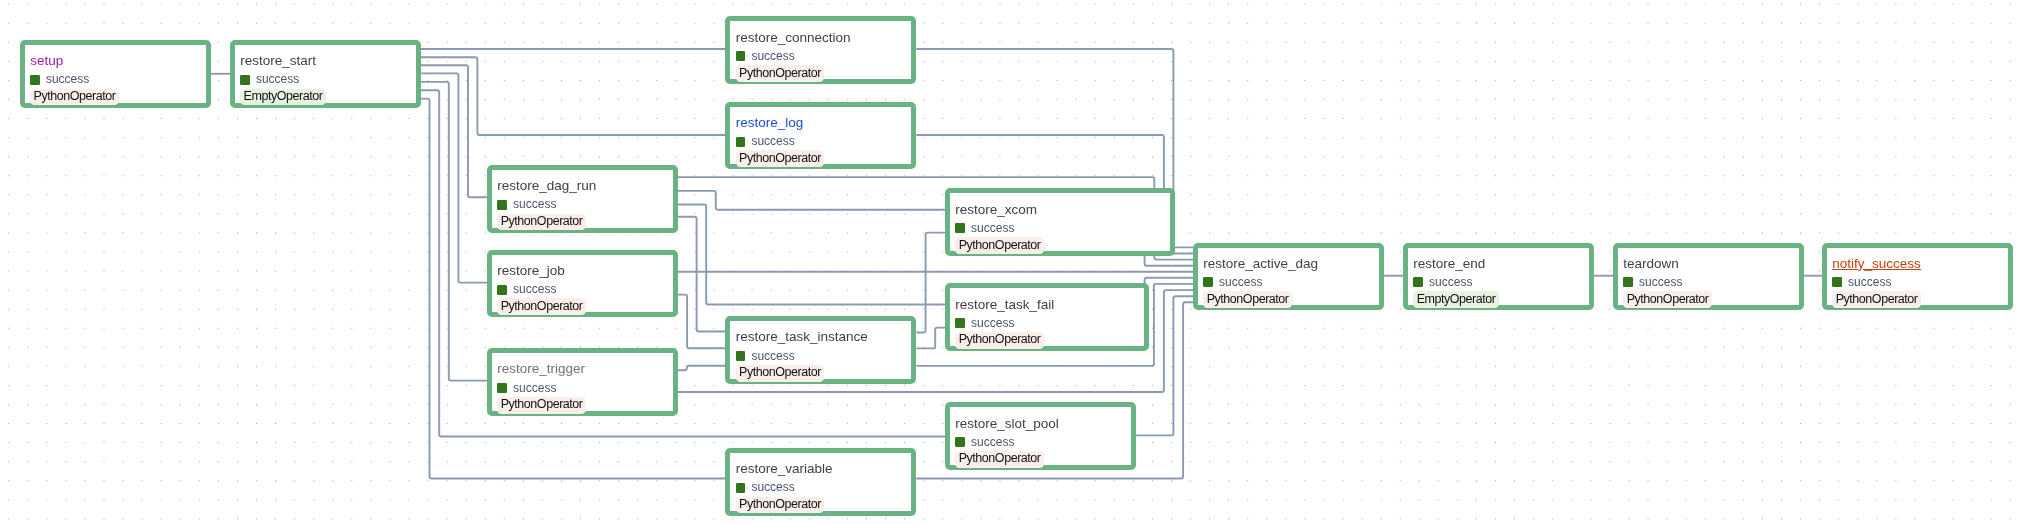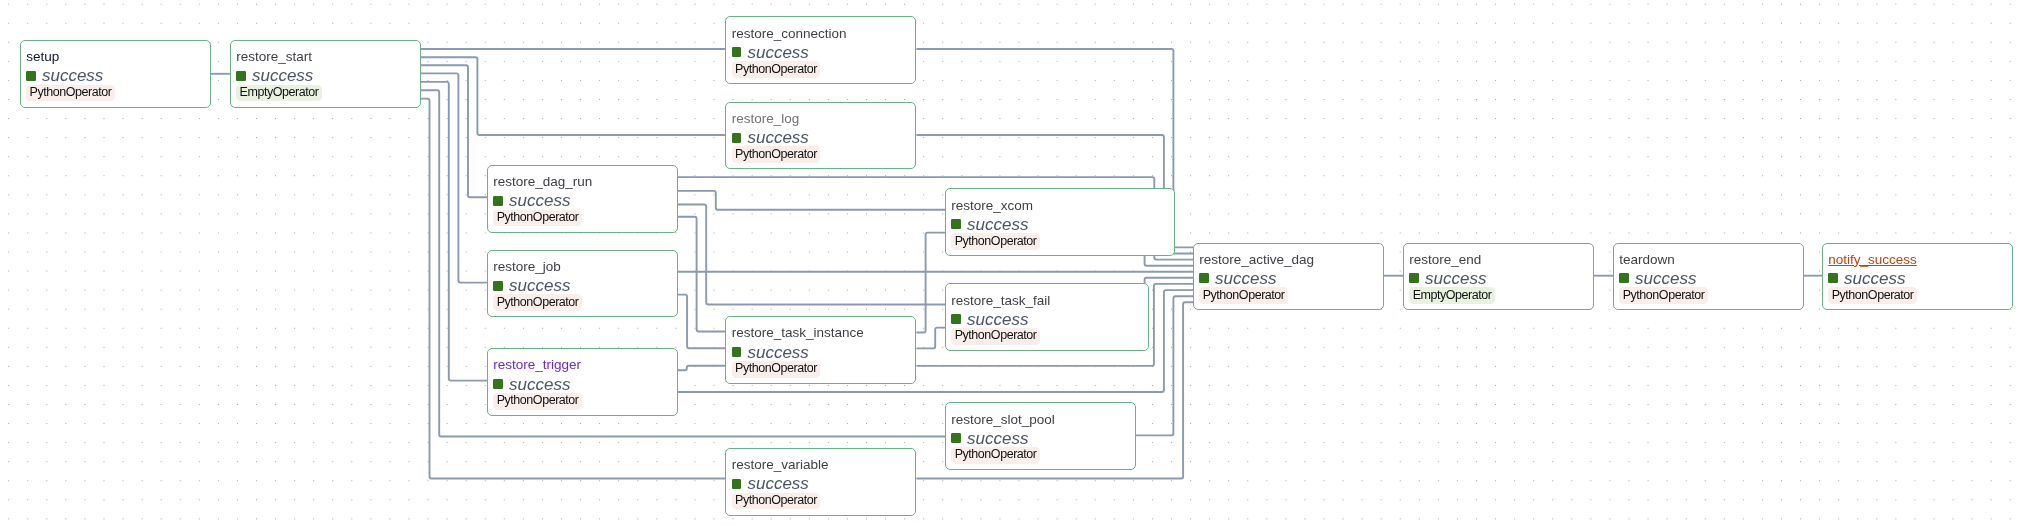--- a/index.html
+++ b/index.html
@@ -10,26 +10,26 @@
     -webkit-font-smoothing:antialiased;
   }
   #canvas{position:relative;width:2025px;height:525px;overflow:hidden;}
   #dots{position:absolute;inset:0;
     background-image:radial-gradient(circle at 0.5px 0.5px, #9ea3a8 0.62px, rgba(255,255,255,0) 0.95px);
     background-size:19.07px 19.07px;
     background-position:8.2px 3.7px;
   }
   #edges{position:absolute;left:0;top:0;width:2025px;height:525px;}
   .node{position:absolute;box-sizing:border-box;background:#fff;
-        border:1px solid #4c1d95;border-radius:5px;filter:opacity(1);}
+        border:5px solid #4c1d95;border-radius:5px;filter:opacity(1);}
   .node .title{position:absolute;left:5.3px;top:8.3px;font-size:13.5px;color:#3f4451;
        line-height:15px;white-space:nowrap;}
   .node .state{position:absolute;left:5.15px;top:29.9px;height:10px;display:flex;align-items:center;}
   .node .swatch{width:9.9px;height:9.9px;background:#1b7a1b;border-radius:1.2px;display:inline-block;}
-  .node .statetext{margin-left:6.0px;font-size:17px;color:#7b8aa3;line-height:13px;white-space:nowrap;font-style:italic;}
+  .node .statetext{margin-left:6.0px;font-size:12px;color:#7b8aa3;line-height:13px;white-space:nowrap;}
   .node .op{position:absolute;left:5.25px;top:43.6px;padding:2.6px 3.4px 3.2px 3.4px;border-radius:4.5px;
        font-size:12.5px;letter-spacing:-0.45px;line-height:11px;white-space:nowrap;}
   .op.python{background:#fbeae5;color:#111;}
   .op.empty{background:#e9f3e2;color:#111;}
 </style>
 </head>
 <body>
 
 <div id="canvas">
   <div id="dots"></div>
@@ -58,21 +58,21 @@
       <path d="M 1136 435.4 L 1171.4 435.4 Q 1173.4 435.4 1173.4 433.4 L 1173.4 298.2 Q 1173.4 296.2 1175.4 296.2 L 1193 296.2" fill="none" stroke="#8b9ab0" stroke-width="1.9" stroke-linecap="butt"></path>
       <path d="M 916.4 49 L 1171.4 49 Q 1173.4 49 1173.4 51 L 1173.4 245.4 Q 1173.4 247.4 1175.4 247.4 L 1193 247.4" fill="none" stroke="#8b9ab0" stroke-width="1.9" stroke-linecap="butt"></path>
       <path d="M 916.4 135 L 1161.9 135 Q 1163.9 135 1163.9 137 L 1163.9 251.5 Q 1163.9 253.5 1165.9 253.5 L 1193 253.5" fill="none" stroke="#8b9ab0" stroke-width="1.9" stroke-linecap="butt"></path>
       <path d="M 916.4 478.5 L 1181.1 478.5 Q 1183.1 478.5 1183.1 476.5 L 1183.1 304.3 Q 1183.1 302.3 1185.1 302.3 L 1193 302.3" fill="none" stroke="#8b9ab0" stroke-width="1.9" stroke-linecap="butt"></path>
       <path d="M 1384 275.7 L 1403 275.7" fill="none" stroke="#8b9ab0" stroke-width="1.9" stroke-linecap="butt"></path>
       <path d="M 1594 275.7 L 1613 275.7" fill="none" stroke="#8b9ab0" stroke-width="1.9" stroke-linecap="butt"></path>
       <path d="M 1804 275.7 L 1822 275.7" fill="none" stroke="#8b9ab0" stroke-width="1.9" stroke-linecap="butt"></path>
     </svg>
   <div id="nodes">
       <div class="node" style="left: 19.9px; top: 40px; width: 191px; height: 67.5px; border-color: rgb(104, 178, 131); background: rgb(255, 255, 255);">
-        <div class="title" style="color: #0f172a;">setup</div>
+        <div class="title" style="color: #a21caf;">setup</div>
         <div class="state">
           <span class="swatch" style="background: rgb(52, 116, 28);"></span>
           <span class="statetext" style="color: rgb(74, 85, 104);">success</span>
         </div>
         <div class="op python" style="background: rgb(250, 238, 234); color: rgb(17, 17, 17);">PythonOperator</div>
       </div>
       <div class="node" style="left: 229.9px; top: 40px; width: 191px; height: 67.5px; border-color: rgb(104, 178, 131); background: rgb(255, 255, 255);">
         <div class="title" style="color: rgb(61, 63, 69);">restore_start</div>
         <div class="state">
           <span class="swatch" style="background: rgb(52, 116, 28);"></span>
@@ -82,21 +82,21 @@
       </div>
       <div class="node" style="left: 725.4px; top: 16.4px; width: 191px; height: 67.5px; border-color: rgb(104, 178, 131); background: rgb(255, 255, 255);">
         <div class="title" style="color: rgb(61, 63, 69);">restore_connection</div>
         <div class="state">
           <span class="swatch" style="background: rgb(52, 116, 28);"></span>
           <span class="statetext" style="color: rgb(74, 85, 104);">success</span>
         </div>
         <div class="op python" style="background: rgb(250, 238, 234); color: rgb(17, 17, 17);">PythonOperator</div>
       </div>
       <div class="node" style="left: 725.4px; top: 101.8px; width: 191px; height: 67.5px; border-color: rgb(104, 178, 131); background: rgb(255, 255, 255);">
-        <div class="title" style="color: #737373;">restore_log</div>
+        <div class="title" style="color: #1d4ed8;">restore_log</div>
         <div class="state">
           <span class="swatch" style="background: rgb(52, 116, 28);"></span>
           <span class="statetext" style="color: rgb(74, 85, 104);">success</span>
         </div>
         <div class="op python" style="background: rgb(250, 238, 234); color: rgb(17, 17, 17);">PythonOperator</div>
       </div>
       <div class="node" style="left: 487px; top: 165px; width: 191px; height: 67.5px; border-color: rgb(104, 178, 131); background: rgb(255, 255, 255); text-align: right;">
         <div class="title" style="color: rgb(61, 63, 69);">restore_dag_run</div>
         <div class="state">
           <span class="swatch" style="background: rgb(52, 116, 28);"></span>
@@ -130,21 +130,21 @@
       </div>
       <div class="node" style="left: 725.4px; top: 316.2px; width: 191px; height: 67.5px; border-color: rgb(104, 178, 131); background: rgb(255, 255, 255);">
         <div class="title" style="color: rgb(61, 63, 69);">restore_task_instance</div>
         <div class="state">
           <span class="swatch" style="background: rgb(52, 116, 28);"></span>
           <span class="statetext" style="color: rgb(74, 85, 104);">success</span>
         </div>
         <div class="op python" style="background: rgb(250, 238, 234); color: rgb(17, 17, 17);">PythonOperator</div>
       </div>
       <div class="node" style="left: 487px; top: 348.2px; width: 191px; height: 67.5px; border-color: rgb(104, 178, 131); background: rgb(255, 255, 255);">
-        <div class="title" style="color: #6d28d9;">restore_trigger</div>
+        <div class="title" style="color: #737373;">restore_trigger</div>
         <div class="state">
           <span class="swatch" style="background: rgb(52, 116, 28);"></span>
           <span class="statetext" style="color: rgb(74, 85, 104);">success</span>
         </div>
         <div class="op python" style="background: rgb(250, 238, 234); color: rgb(17, 17, 17);">PythonOperator</div>
       </div>
       <div class="node" style="left: 945px; top: 402.3px; width: 191px; height: 67.5px; border-color: rgb(104, 178, 131); background: rgb(255, 255, 255);">
         <div class="title" style="color: rgb(61, 63, 69);">restore_slot_pool</div>
         <div class="state">
           <span class="swatch" style="background: rgb(52, 116, 28);"></span>

